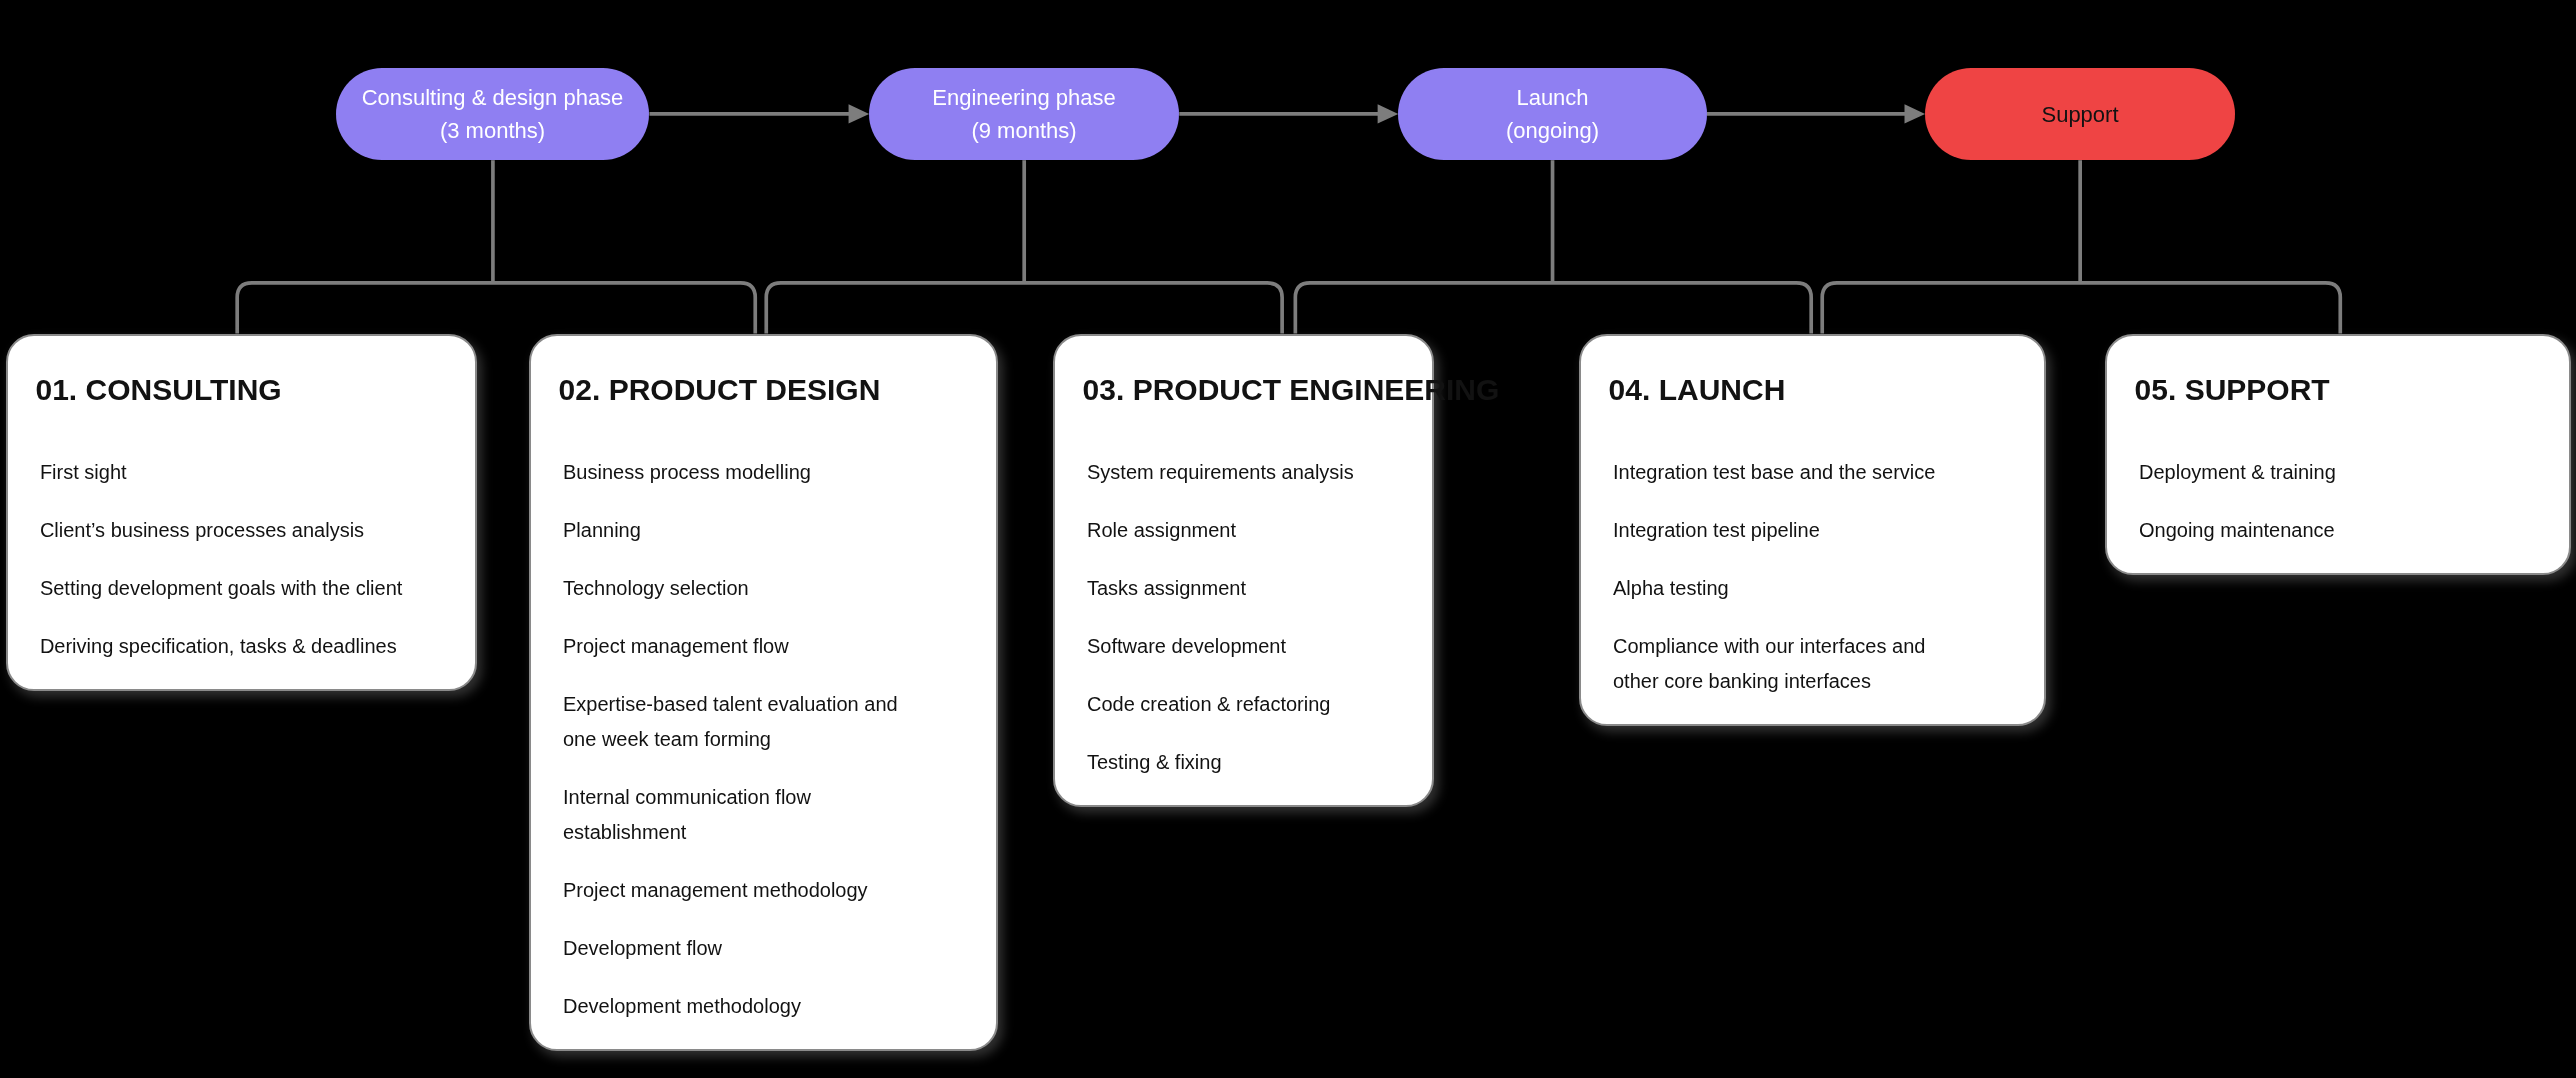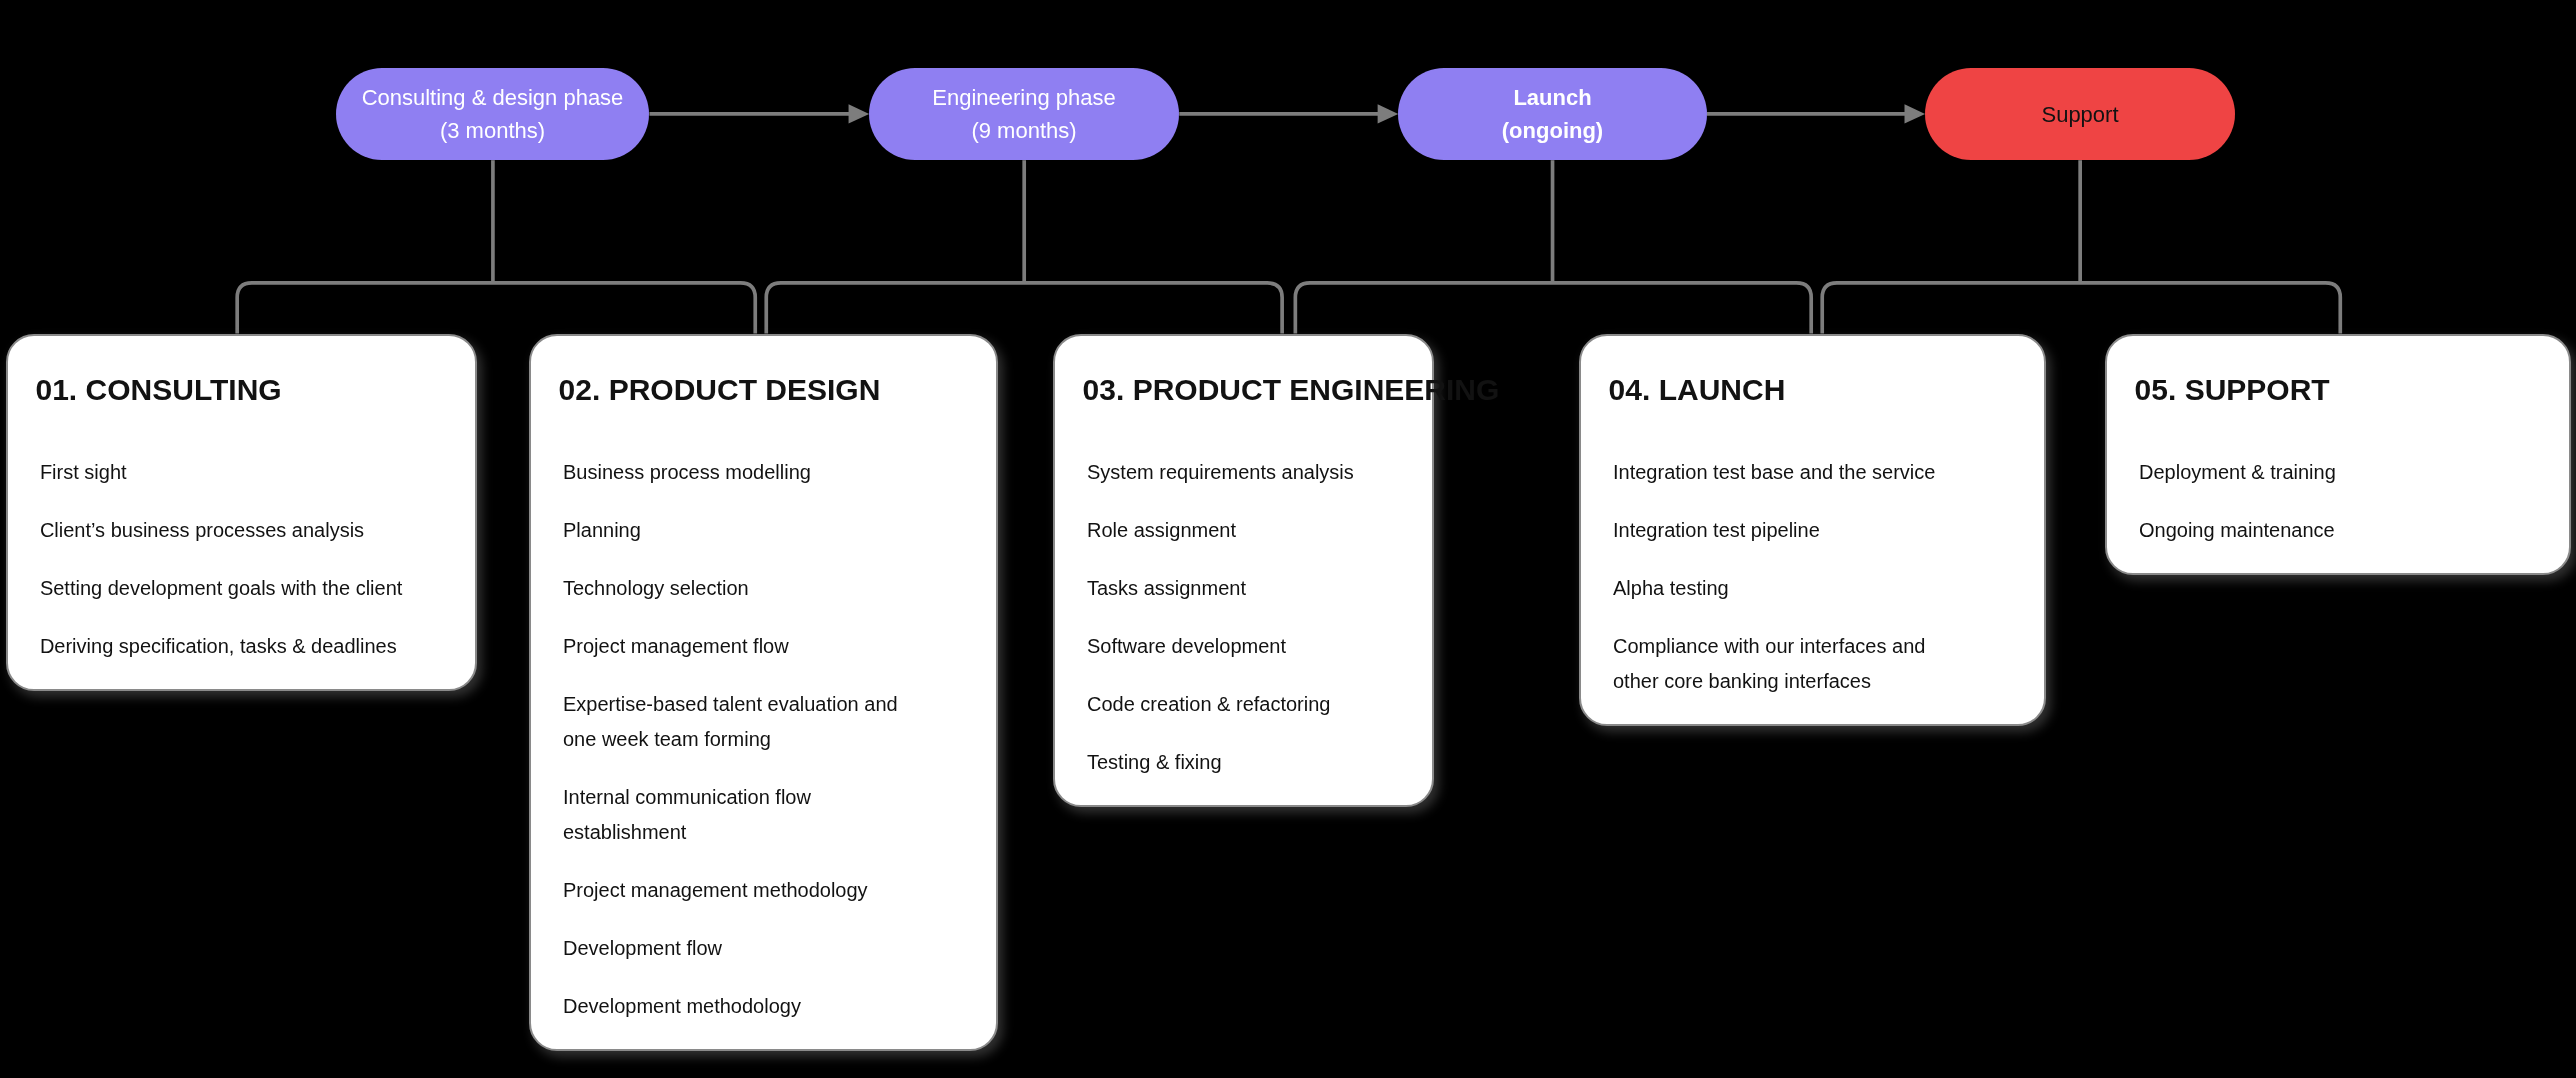--- a/index.html
+++ b/index.html
@@ -72,21 +72,21 @@
   </svg>
 
   <div class="pill" style="left: 336px; width: 313px; background: rgb(143, 127, 242); color: rgb(255, 255, 255);">
     <div>Consulting &amp; design phase</div>
     <div>(3 months)</div>
   </div>
   <div class="pill" style="left: 869px; width: 310px; background: rgb(143, 127, 242); color: rgb(255, 255, 255);">
     <div>Engineering phase</div>
     <div>(9 months)</div>
   </div>
-  <div class="pill" style="left: 1398px; width: 309px; background: rgb(143, 127, 242); color: rgb(255, 255, 255); font-weight: bold;">
+  <div class="pill" style="left: 1398px; width: 309px; background: rgb(143, 127, 242); color: rgb(255, 255, 255);">
     <div>Launch</div>
     <div>(ongoing)</div>
   </div>
   <div class="pill" style="left: 1925px; width: 310px; background: #ef4444; color: rgb(18, 18, 18);">
     <div>Support</div>
   </div>
 
   <section class="card" style="left:5.9px;width:471px">
     <h2 class="card-title">01. CONSULTING</h2>
     <div class="card-item">

